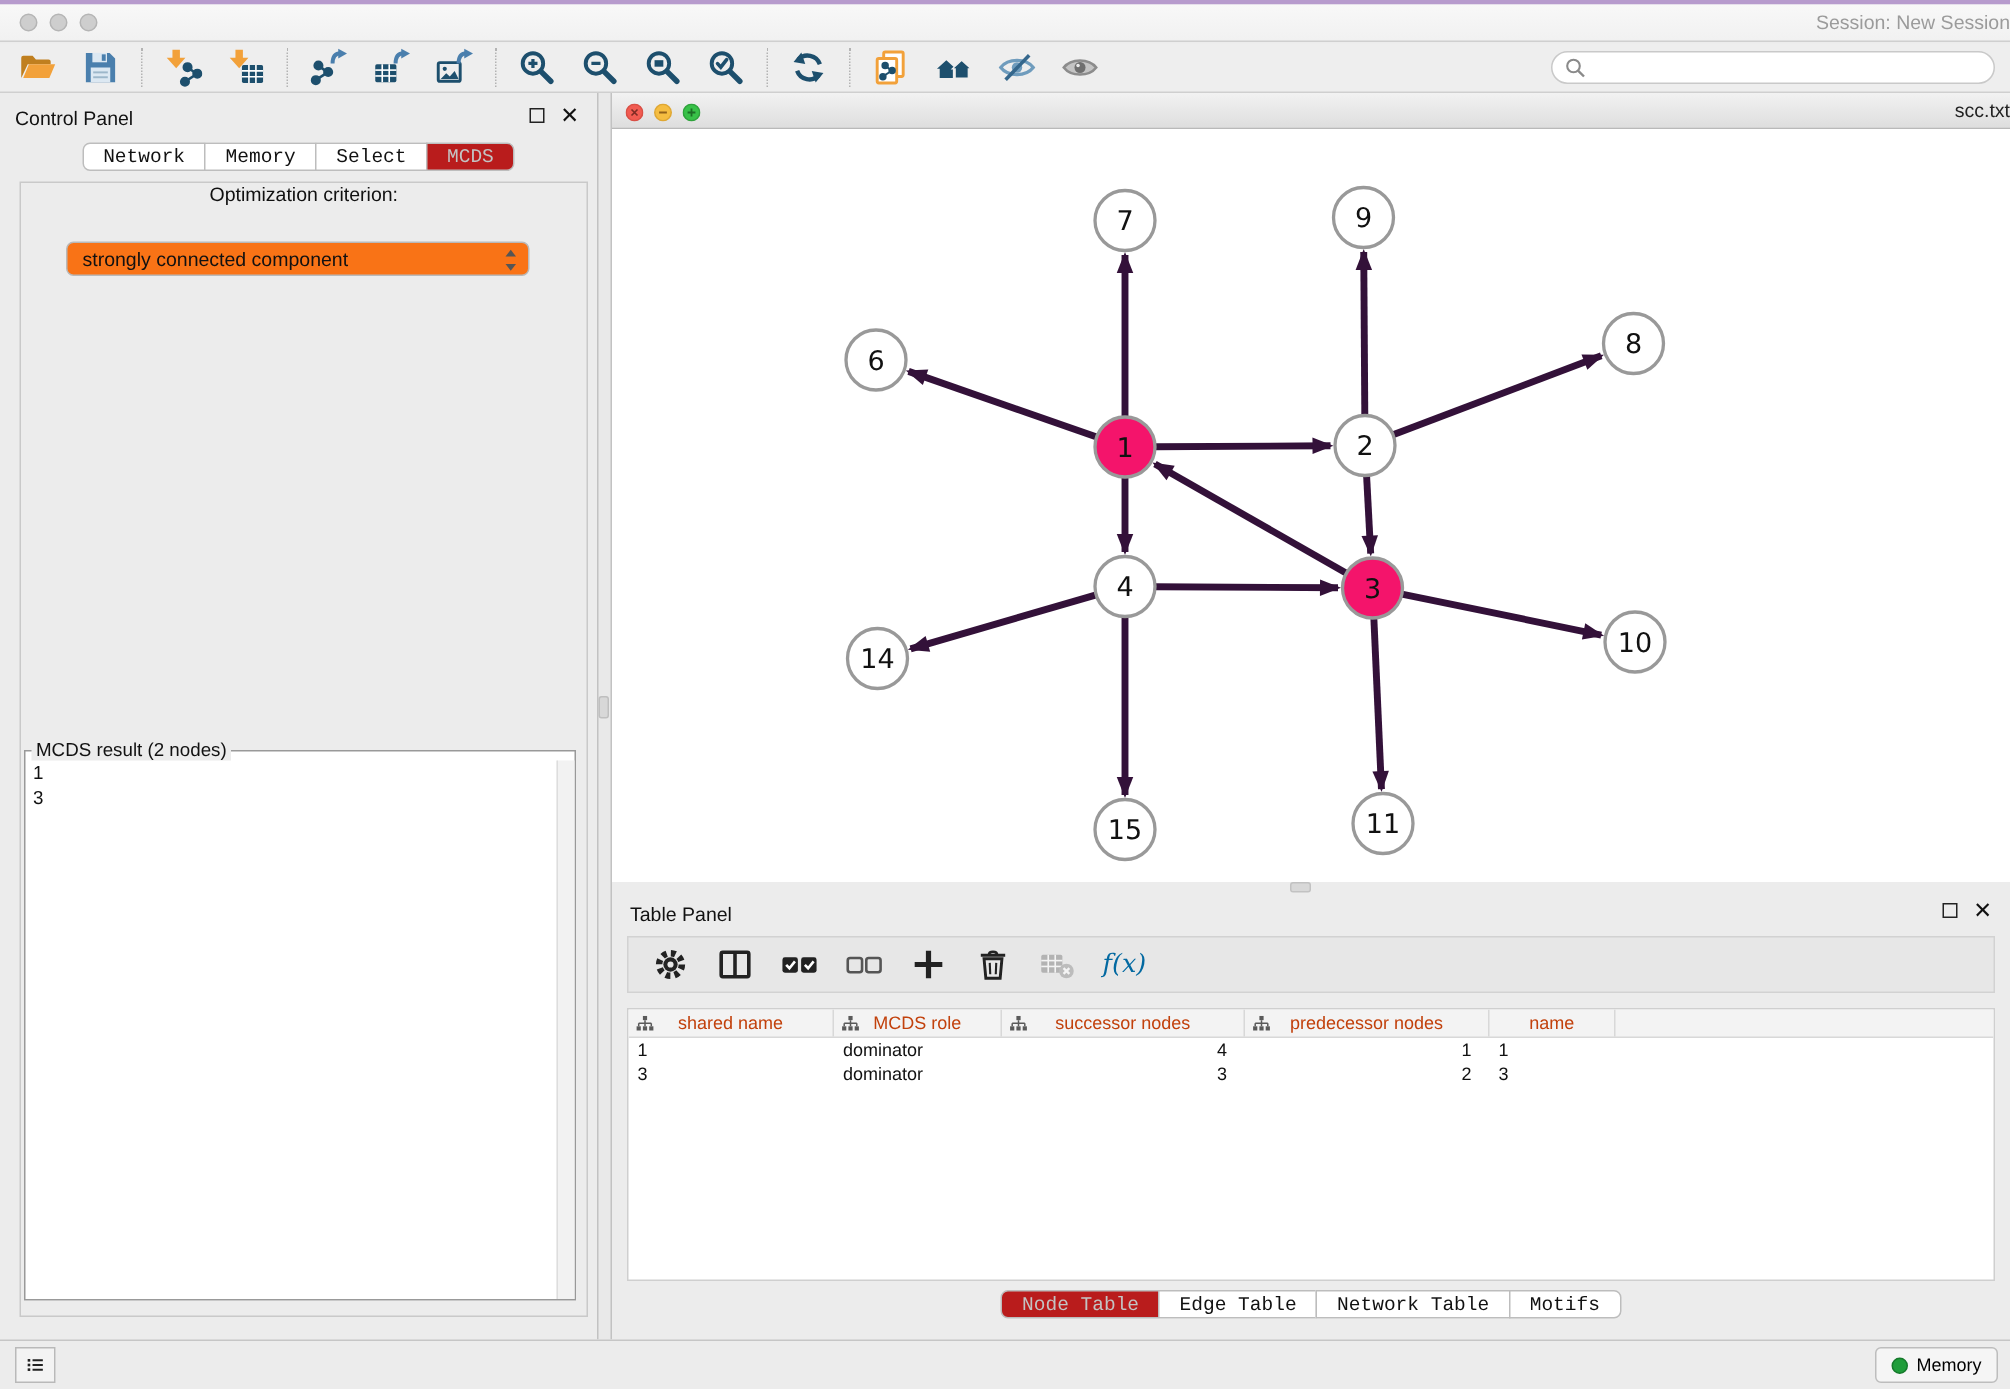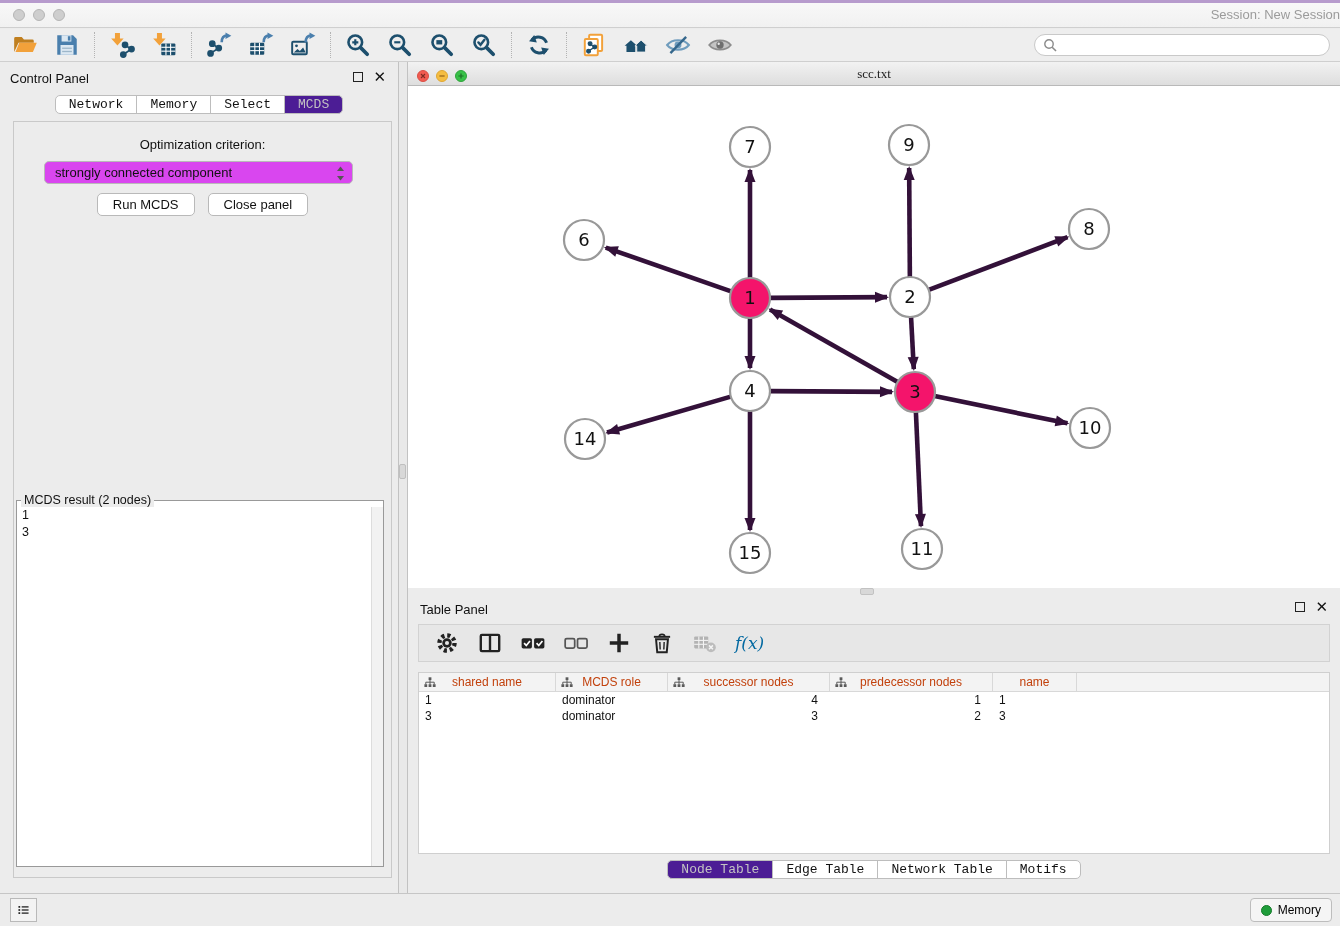--- a/index.html
+++ b/index.html
@@ -35,26 +35,26 @@
   .win-icons { position:absolute; right:12px; top:10px; display:flex; gap:10px; align-items:center; }
   .float-ico { width:10px; height:10px; border:1.6px solid #222; display:inline-block; }
   .close-ico { font-weight:bold; font-size:15px; color:#111; line-height:10px; font-family:"DejaVu Sans",sans-serif; }
 
   .seg-row { display:flex; justify-content:center; }
   .cp-tabs { position:absolute; left:0; right:0; top:33px; }
   .seg { background:#fff; border:1px solid #bdbdbd; margin-left:-1px; padding:1px 13px;
     font-size:13px; color:#111; cursor:default; font-family:Liberation Mono, monospace; }
   .seg:first-child { border-radius:5px 0 0 5px; margin-left:0; }
   .seg:last-child { border-radius:0 5px 5px 0; }
-  .seg.selected { background:#4c1d95; color:#c3c3c3; }
+  .seg.selected { background:#b91c1c; color:#c3c3c3; }
 
   .cp-body { position:absolute; left:13px; top:59px; width:379px; height:757px;
     border:1px solid #c9c9c9; background:#ececec; }
-  .opt-label { margin-top:15px; text-align:center; font-size:13px; }
-  .dropdown { position:absolute; left:30px; top:39px; width:309px; height:23px; background:#d946ef;
+  .opt-label { text-align:center; font-size:13px; }
+  .dropdown { position:absolute; left:30px; top:39px; width:309px; height:23px; background:#f97316;
     border:1px solid #b9b9b9; border-radius:5px; display:flex; align-items:center;
     padding-left:10px; font-size:13px; cursor:default; }
   .dropdown .stepper { position:absolute; right:7px; top:4px; }
   .btn-row { position:absolute; top:71px; left:0; right:0; display:flex; justify-content:center; gap:13px; }
   .btn { background:#fff; border:1px solid #b9b9b9; border-radius:5px; font-size:13px;
     padding:3px 15px; color:#111; font-family:inherit; cursor:default; }
 
   .result-fs { position:absolute; left:2px; top:371px; width:368px; height:374px;
     border:1px solid #999; margin:0; padding:0; background:#fff; }
   .result-fs legend { font-size:12.5px; margin-left:4px; padding:0 3px; background:#ececec; }
@@ -68,21 +68,21 @@
   .v-handle { position:absolute; left:0; top:402px; width:7px; height:15px;
     background:#d8d8d8; border:1px solid #bfbfbf; border-radius:2px; }
   .h-splitter { position:absolute; left:408px; top:588px; width:932px; height:8px; background:#ececec; }
   .h-handle { position:absolute; left:452px; top:0; width:14px; height:7px;
     background:#d8d8d8; border:1px solid #c2c2c2; border-radius:2px; }
 
   
   .network-window { position:absolute; left:408px; top:62px; width:932px; height:526px; background:#fff; }
   .nw-titlebar { position:absolute; left:0; top:0; width:932px; height:24px;
     background:linear-gradient(#f2f2f2,#dedede); border-bottom:1px solid #b9b9b9; }
-  .nw-title { text-align:center; line-height:23px; font-size:13px; color:#222;font-family:Liberation Serif, serif; }
+  .nw-title { text-align:right; line-height:23px; font-size:13px; color:#222; }
   .nw-traffic { position:absolute; left:9px; top:6px; display:flex; gap:7px; }
   .nw-canvas { position:absolute; left:0; top:25px; width:932px; height:501px; background:#fff; }
 
   
   .table-panel { position:absolute; left:408px; top:596px; width:932px; height:297px; background:#ececec; }
   .tp-title { position:absolute; left:12px; top:6px; font-size:13px; }
   .tp-winicons { position:absolute; right:12px; top:6px; display:flex; gap:10px; align-items:center; }
   .tp-toolbar { position:absolute; left:10px; top:28px; width:912px; height:38px;
     background:#e7e7e7; border:1px solid #d2d2d2; display:flex; align-items:center;
     gap:17px; padding-left:15px; }
@@ -319,24 +319,20 @@
   <div class="cp-body">
     <div class="opt-label">Optimization criterion:</div>
     <div class="dropdown">
       <span>strongly connected component</span>
       <span class="stepper">
         <svg width="9" height="15" viewBox="0 0 9 15">
             <path d="M4.5,0.5 L8,5 H1 z" fill="#555"></path>
             <path d="M4.5,14.5 L1,10 H8 z" fill="#555"></path>
           </svg>
       </span>
-    </div>
-    <div class="btn-row">
-      <button class="btn">Run MCDS</button>
-      <button class="btn">Close panel</button>
     </div>
     <fieldset class="result-fs">
       <legend>MCDS result (2 nodes)</legend>
       <div class="result-lines" id="result-lines">
           <div>1</div>
           <div>3</div>
         </div>
       <div class="result-scroll"></div>
     </fieldset>
   </div>

